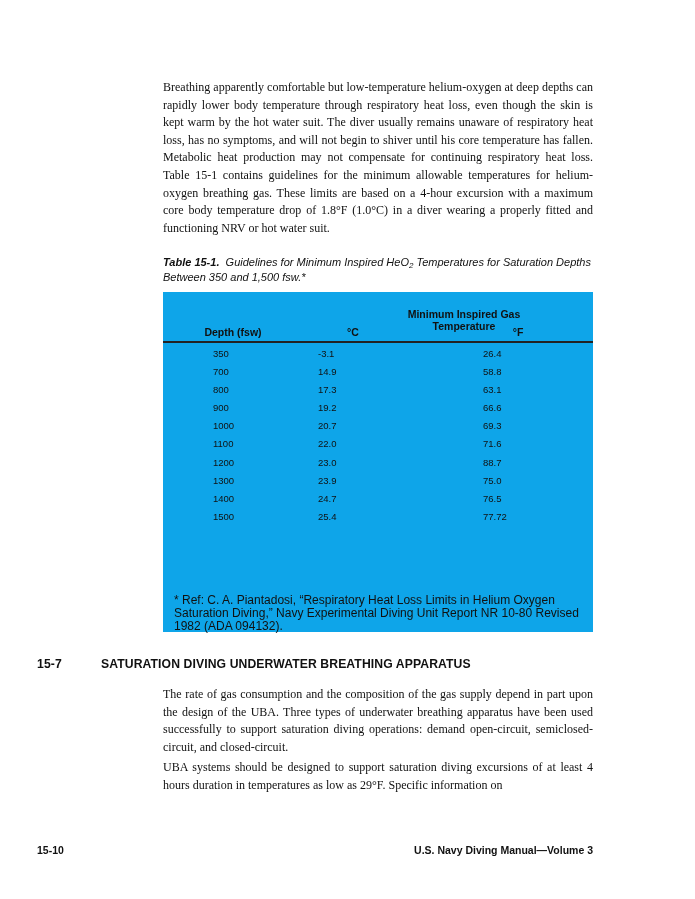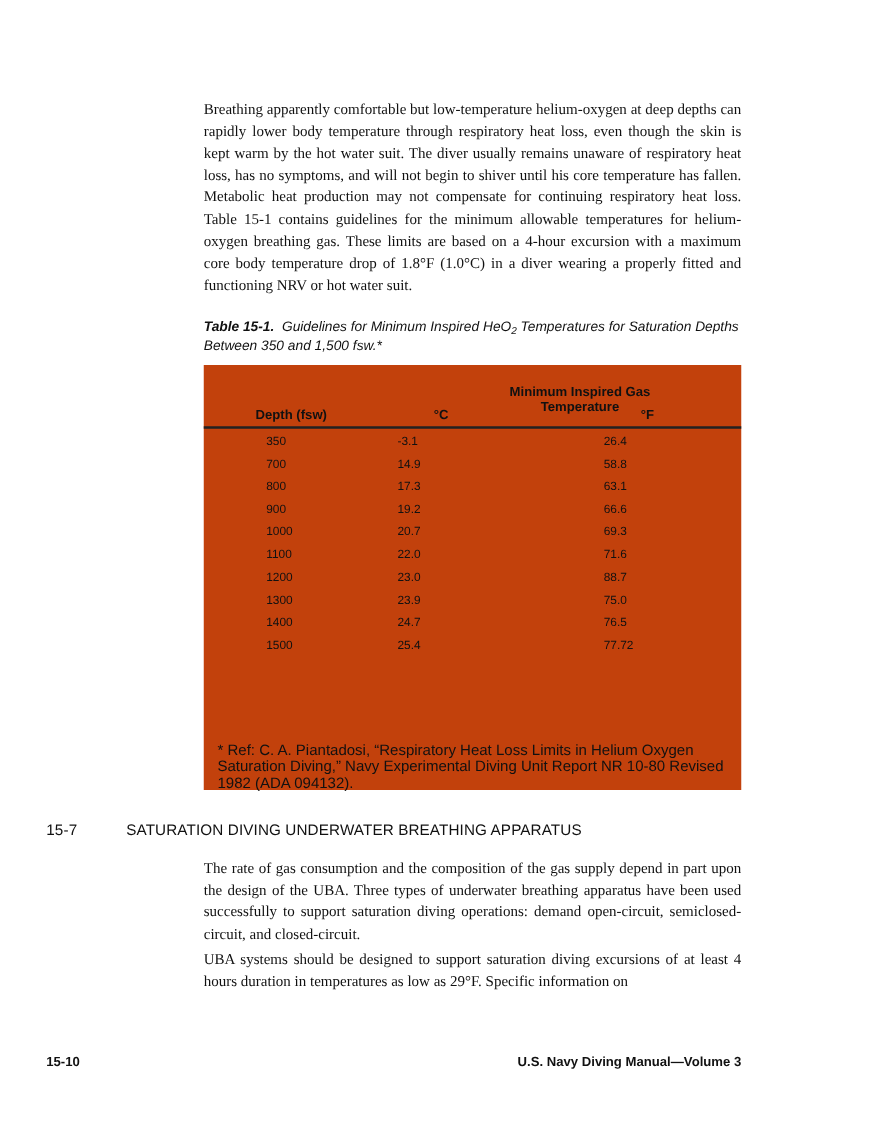--- a/index.html
+++ b/index.html
@@ -16,21 +16,21 @@
 
   .caption {
     position: absolute; left: 163px; top: 255px; width: 430px;
     font-size: 11px; line-height: 15px; font-style: italic; margin: 0;
   }
   .caption b { font-weight: bold; }
   .caption sub { font-size: 8px; vertical-align: -2px; line-height: 0; }
 
   .tbox {
     position: absolute; left: 163px; top: 292px; width: 430px; height: 340px;
-    background: #c2410c;
+    background: #0ea5e9;
   }
   .group-head {
     position: absolute; left: 216px; top: 16px; width: 170px; text-align: center;
     font-size: 10.5px; font-weight: bold;
   }
   .col-head { position: absolute; top: 34px; font-size: 10.5px; font-weight: bold; text-align: center; }
   #h-depth { left: 0; width: 140px; }
   #h-c { left: 155px; width: 70px; }
   #h-f { left: 320px; width: 70px; }
   .head-rule { position: absolute; left: 0; top: 49px; width: 430px; height: 1.5px; background: #222; }
@@ -41,21 +41,21 @@
   .c-depth { left: 50px; width: 40px; }
   .c-c { left: 155px; width: 70px; }
   .c-f { left: 320px; width: 70px; }
 
   .footnote {
     position: absolute; left: 11px; top: 302px; width: 410px;
     font-size: 12px; line-height: 13px; margin: 0;
   }
 
   .sec-head {
-    position: absolute; top: 657px; font-size: 12.2px; font-weight: normal; letter-spacing: 0.1px;
+    position: absolute; top: 657px; font-size: 12.2px; font-weight: bold; letter-spacing: 0.1px;
   }
   #sec-num { left: 37px; }
   #sec-title { left: 101px; }
 
   #p2 { top: 686px; }
   #p3 { top: 759px; }
 
   .footer { position: absolute; top: 844px; font-size: 10.5px; font-weight: bold; }
   #foot-left { left: 37px; }
   #foot-right { right: 102px; }

